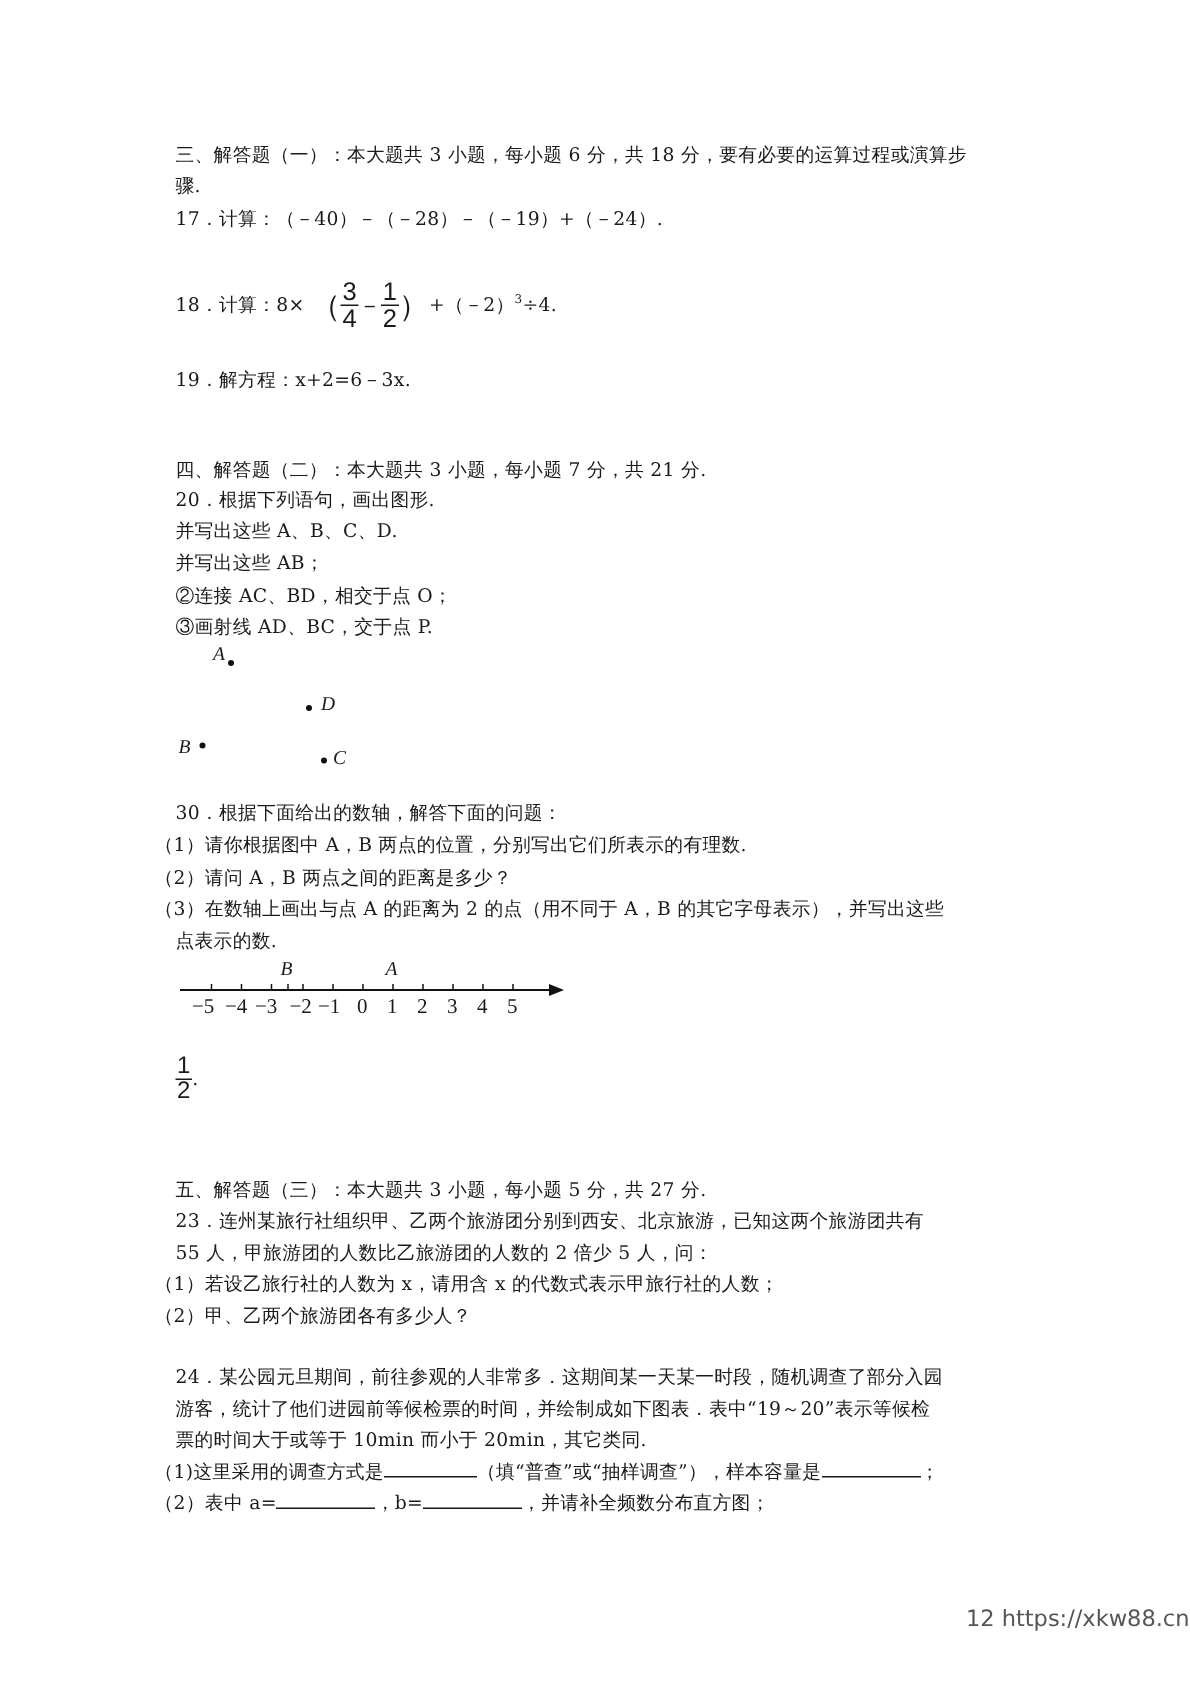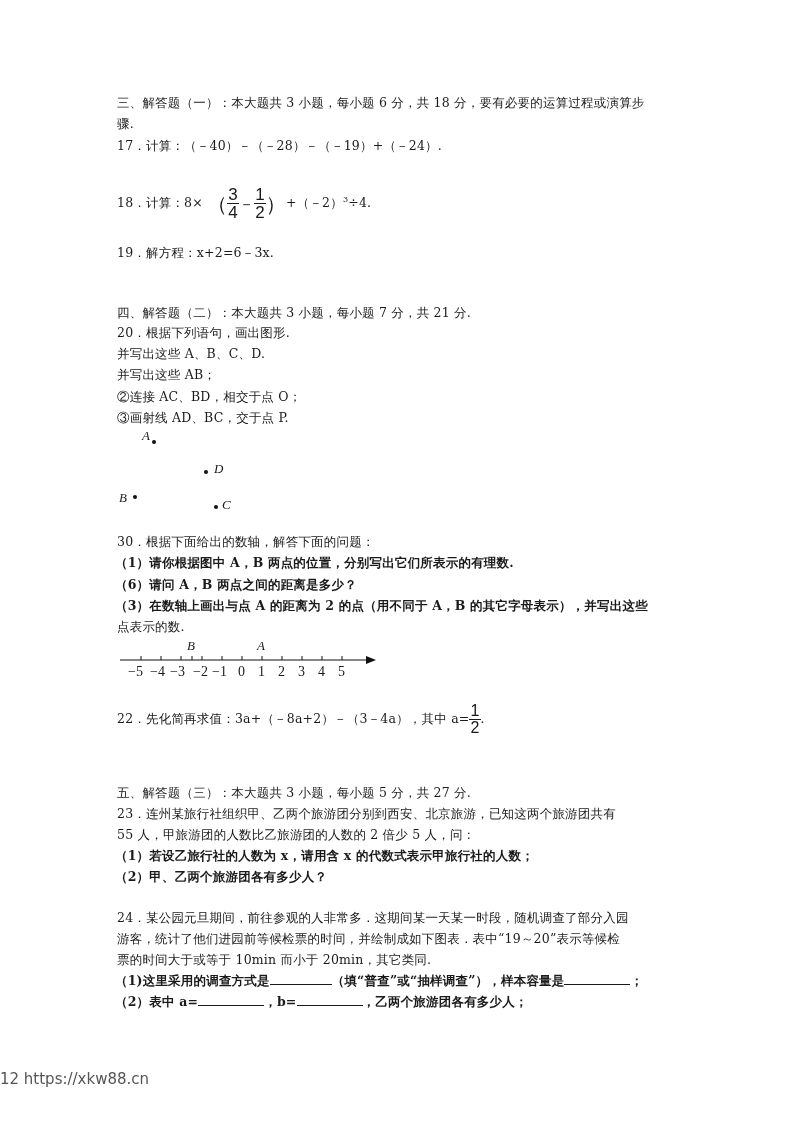--- a/index.html
+++ b/index.html
@@ -1,31 +1,31 @@
 <!DOCTYPE html>
 <html><head>
 <meta charset="utf-8">
 <style>
   html, body { margin: 0; padding: 0; background: #ffffff; }
   body { width: 793px; height: 1122px; position: relative; overflow: hidden;
          font-family: "DejaVu Serif", "Liberation Serif", serif; color: #1a1a1a; }
   .line { position: absolute; left: 117px; font-size: 12.5px; line-height: 18px; white-space: nowrap; letter-spacing: 0.2px; }
-  .ind { left: 115px; font-weight: bold; }
+  .ind { left: 103px; }
   .frac { display: inline-block; vertical-align: middle; text-align: center; font-family: "Liberation Sans", sans-serif; line-height: 1; }
   .frac .num { display: block; font-size: 17px; padding: 0 1px; border-bottom: 1.2px solid #1a1a1a; }
   .frac .den { display: block; font-size: 17px; padding: 0 1px; }
   .frac.small .num, .frac.small .den { font-size: 16px; }
   .paren { font-size: 20px; vertical-align: middle; }
   sup { font-size: 8px; }
   .blank { display: inline-block; border-bottom: 1px solid #1a1a1a; height: 12px; vertical-align: baseline; }
   .pt-label { position: absolute; font-family: "Liberation Serif", serif; font-style: italic; font-size: 13px; }
   .dot { position: absolute; width: 4px; height: 4px; background: #111; border-radius: 50%; }
   .numline { position: absolute; left: 118px; top: 636px; width: 270px; height: 50px; }
   .numline svg { display: block; }
-  .footer { position: absolute; left: 0; width: 793px; top: 1070px; text-align: left;
+  .footer { position: absolute; left: 0; width: 793px; top: 1070px; text-align: right;
             font-family: "DejaVu Sans", "Liberation Sans", sans-serif; font-size: 15px; color: #555; }
 </style>
 </head>
 <body>
 
 <div class="line" style="top:94px">三、解答题（一）：本大题共 3 小题，每小题 6 分，共 18 分，要有必要的运算过程或演算步</div>
 <div class="line" style="top:115px">骤.</div>
 
 <div class="line" style="top:137px">17．计算：（－40）－（－28）－（－19）+（－24）.</div>
 
@@ -53,21 +53,21 @@
 
   <span class="pt-label" style="left:119px; top:490px">B</span>
   <span class="dot" style="left:133px; top:495px"></span>
 
   <span class="dot" style="left:214px; top:505px"></span>
   <span class="pt-label" style="left:222px; top:497px">C</span>
 </div>
 
 <div class="line" style="top:533px">30．根据下面给出的数轴，解答下面的问题：</div>
 <div class="line ind" style="top:554px">（1）请你根据图中 A，B 两点的位置，分别写出它们所表示的有理数.</div>
-<div class="line ind" style="top:576px">（6）请问 A，B 两点之间的距离是多少？</div>
+<div class="line ind" style="top:576px">（2）请问 A，B 两点之间的距离是多少？</div>
 <div class="line ind" style="top:597px">（3）在数轴上画出与点 A 的距离为 2 的点（用不同于 A，B 的其它字母表示），并写出这些</div>
 <div class="line" style="top:618px">点表示的数.</div>
 
 <div class="numline">
   <svg width="270" height="50" viewBox="0 0 270 50">
     <line x1="2" y1="24" x2="250" y2="24" stroke="#111" stroke-width="1.2"></line>
     <polygon points="258,24 248,20 248,28" fill="#111"></polygon>
 
     <g stroke="#111" stroke-width="1">
       <line x1="23" y1="20" x2="23" y2="24"></line>
@@ -95,33 +95,33 @@
     <span style="position:absolute; left:120px">0</span>
     <span style="position:absolute; left:140px">1</span>
     <span style="position:absolute; left:160px">2</span>
     <span style="position:absolute; left:180px">3</span>
     <span style="position:absolute; left:200px">4</span>
     <span style="position:absolute; left:220px">5</span>
   </div>
 </div>
 
 <div class="line" style="top:702px; line-height:34px">
-  <span>22．先化简再求值：3a+（－8a+2）－（3－4a），其中 a=</span><span class="frac small"><span class="num">1</span><span class="den">2</span></span><span>.</span>
+  <span class="frac small"><span class="num">1</span><span class="den">2</span></span><span>.</span>
 </div>
 
 <div class="line" style="top:784px">五、解答题（三）：本大题共 3 小题，每小题 5 分，共 27 分.</div>
 
 <div class="line" style="top:805px">23．连州某旅行社组织甲、乙两个旅游团分别到西安、北京旅游，已知这两个旅游团共有</div>
 <div class="line" style="top:826px">55 人，甲旅游团的人数比乙旅游团的人数的 2 倍少 5 人，问：</div>
 <div class="line ind" style="top:847px">（1）若设乙旅行社的人数为 x，请用含 x 的代数式表示甲旅行社的人数；</div>
 <div class="line ind" style="top:868px">（2）甲、乙两个旅游团各有多少人？</div>
 
 <div class="line" style="top:909px">24．某公园元旦期间，前往参观的人非常多．这期间某一天某一时段，随机调查了部分入园</div>
 <div class="line" style="top:930px">游客，统计了他们进园前等候检票的时间，并绘制成如下图表．表中“19～20”表示等候检</div>
 <div class="line" style="top:951px">票的时间大于或等于 10min 而小于 20min，其它类同.</div>
 <div class="line ind" style="top:972px">
   <span>（1)这里采用的调查方式是</span><span class="blank" style="width:62px"></span><span>（填“普查”或“抽样调查”），样本容量是</span><span class="blank" style="width:66px"></span><span>；</span>
 </div>
 <div class="line ind" style="top:993px">
-  <span>（2）表中 a=</span><span class="blank" style="width:66px"></span><span>，b=</span><span class="blank" style="width:66px"></span><span>，乙两个旅游团各有多少人；</span>
+  <span>（2）表中 a=</span><span class="blank" style="width:66px"></span><span>，b=</span><span class="blank" style="width:66px"></span><span>，并请补全频数分布直方图；</span>
 </div>
 
 <div class="footer">12 https://xkw88.cn</div>
 
 </body></html>

